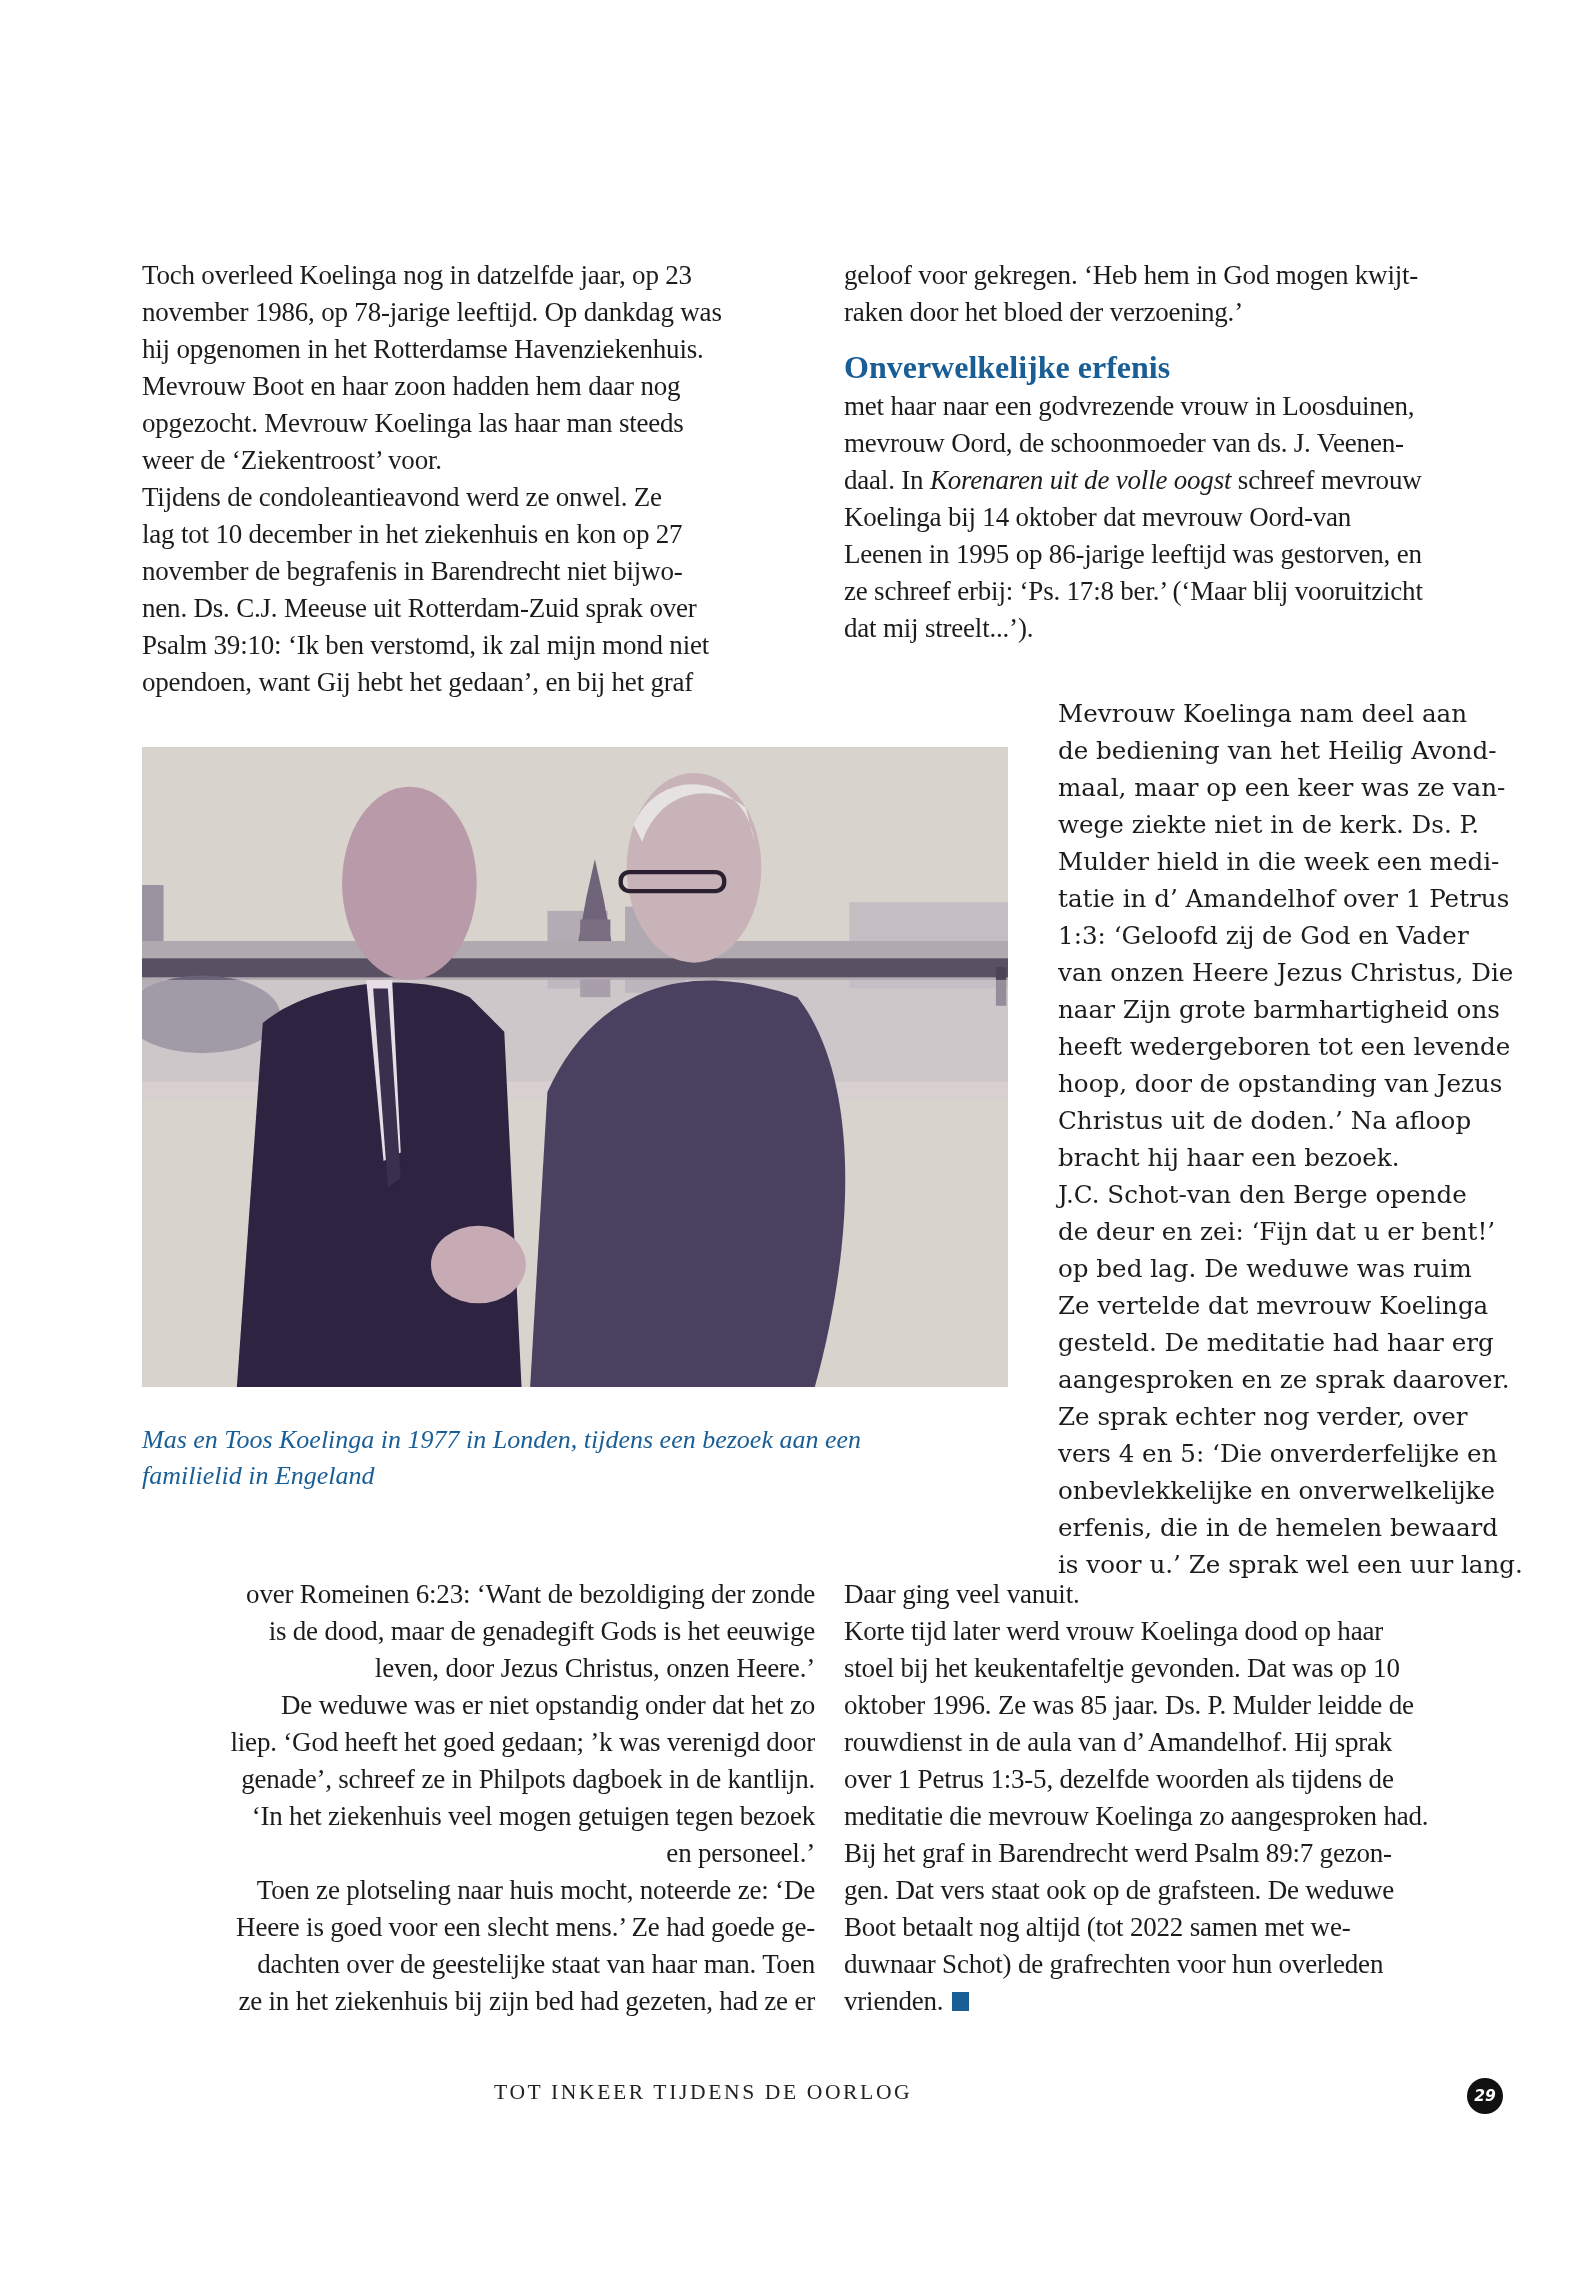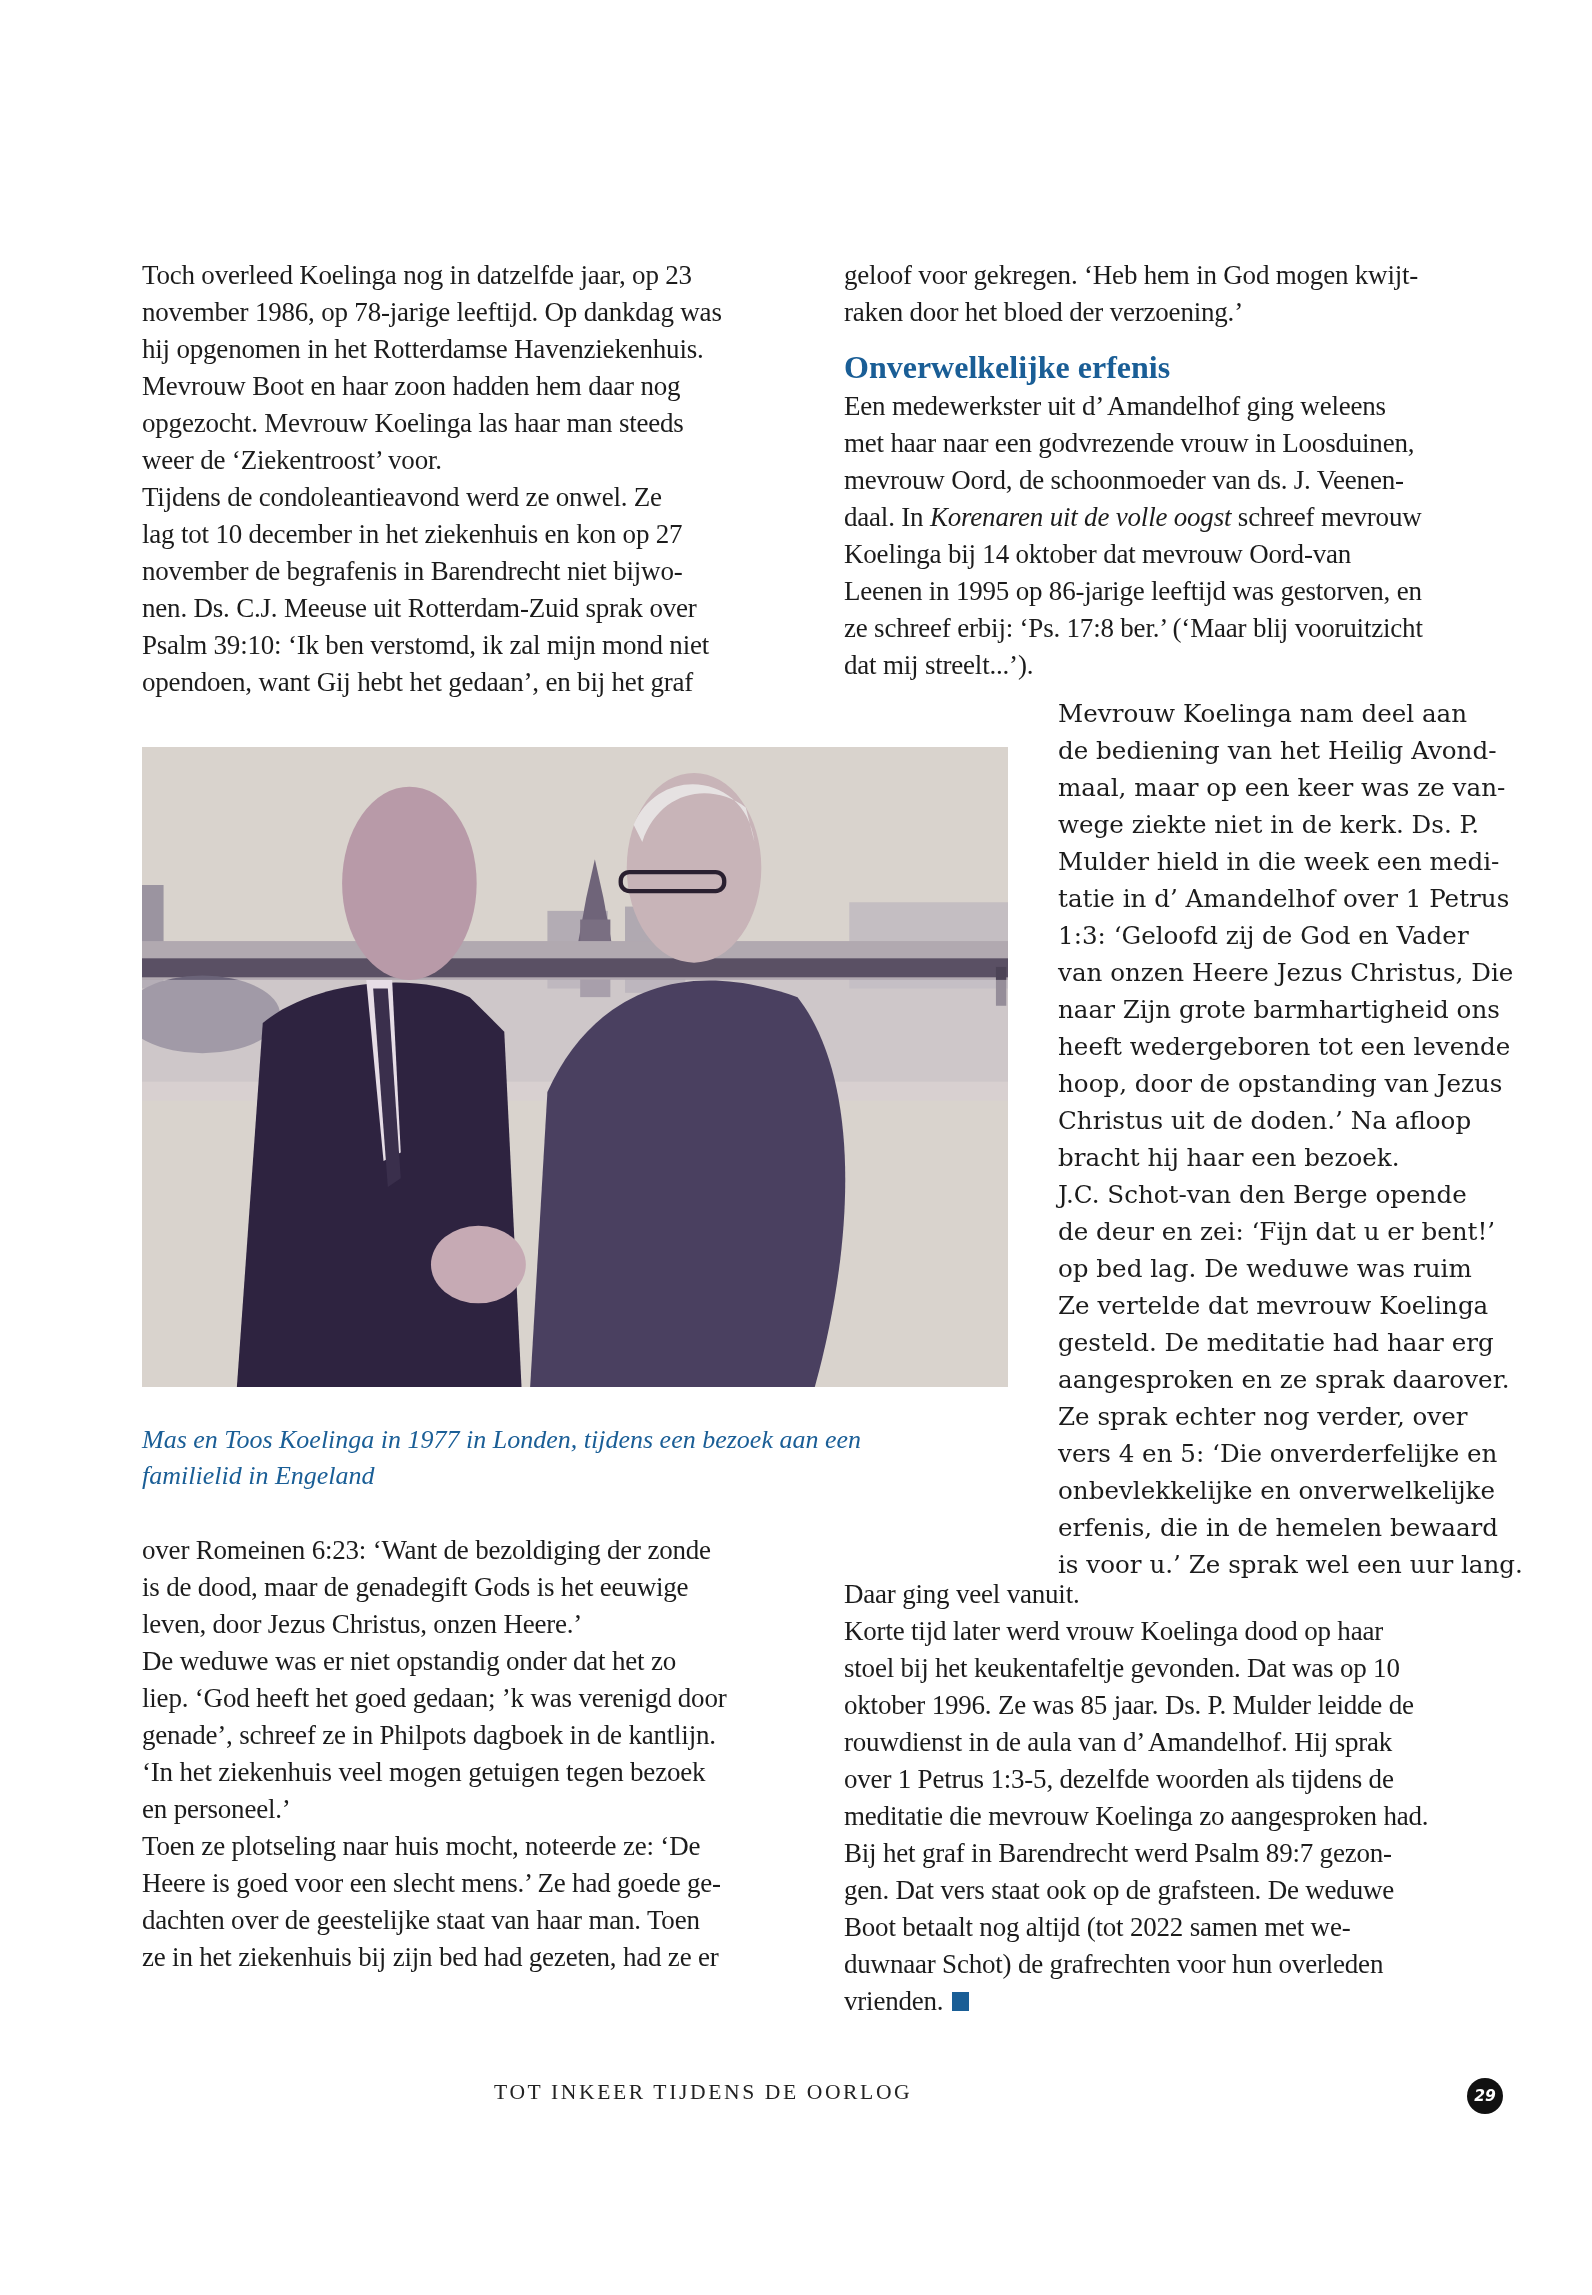--- a/index.html
+++ b/index.html
@@ -1,21 +1,21 @@
 <!DOCTYPE html>
 <html style="font-size:14px"><head>
 <meta charset="utf-8">
 <style>
   html, body { margin: 0; padding: 0; background: #ffffff; }
   body { width: 1592px; height: 2295px; position: relative; overflow: hidden;
          font-family: "Liberation Serif", "DejaVu Serif", serif; color: #1c1c1c; }
   .col { position: absolute; font-size: 27px; line-height: 37px; letter-spacing: -0.2px; }
   .col p { margin: 0; white-space: nowrap; }
   .left-top { left: 142px; top: 257px; width: 673px; }
-  .left-bottom { left: 142px; top: 1532px; width: 673px; }
+  .left-bottom { left: 142px; top: 1576px; width: 673px; text-align: right; }
   .right-top { left: 844px; top: 257px; width: 682px; }
   .right-inset { left: 1058px; top: 695px; width: 466px; font-family: "DejaVu Serif", serif; font-size: 24.6px; letter-spacing: 0; }
   .right-bottom { left: 844px; top: 1576px; width: 682px; }
   h2.section-heading { margin: 15.5px 0 0 0; font-size: 32px; line-height: 41px; color: #1a5e96; font-weight: bold; letter-spacing: 0; }
   .italic { font-style: italic; margin-top: 34px; }
   .end-mark { display: inline-block; width: 17.3px; height: 19px; background: #1a5e96; vertical-align: -0.9px; margin-left: 8.6px; }
 
   .photo { position: absolute; left: 142px; top: 747px; width: 866px; height: 640px; overflow: hidden;
            background: linear-gradient(180deg, #dcd6d0 0%, #d6d0cc 42%, #b8aeb6 52%, #8c8398 62%, #cfc8cc 100%); }
   .photo svg { width: 100%; height: 100%; display: block; }
@@ -99,21 +99,20 @@
     <p>ze in het ziekenhuis bij zijn bed had gezeten, had ze er</p>
   </div>
 
 <div class="col right-top">
   <div id="right-top">
       <p>geloof voor gekregen. ‘Heb hem in God mogen kwijt-</p>
       <p>raken door het bloed der verzoening.’</p>
     </div>
   <h2 class="section-heading">Onverwelkelijke erfenis</h2>
   <div id="right-section">
-      <p>Een medewerkster uit d’ Amandelhof ging weleens</p>
       <p>met haar naar een godvrezende vrouw in Loosduinen,</p>
       <p>mevrouw Oord, de schoonmoeder van ds. J. Veenen-</p>
     </div>
   <p>
     <span>daal. In </span><span class="italic">Korenaren uit de volle oogst</span><span> schreef mevrouw</span>
   </p>
   <div id="right-section-cont">
       <p>Koelinga bij 14 oktober dat mevrouw Oord-van</p>
       <p>Leenen in 1995 op 86-jarige leeftijd was gestorven, en</p>
       <p>ze schreef erbij: ‘Ps. 17:8 ber.’ (‘Maar blij vooruitzicht</p>

